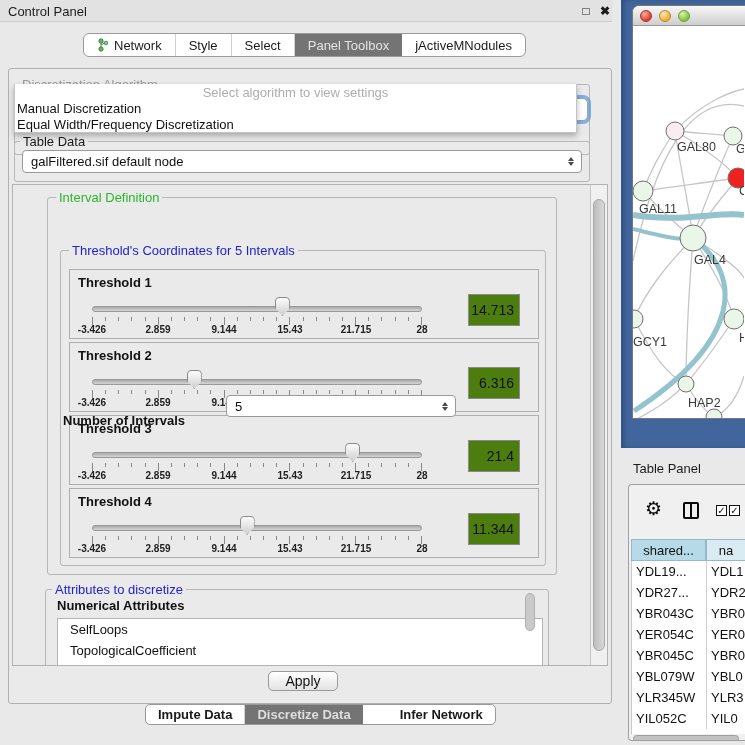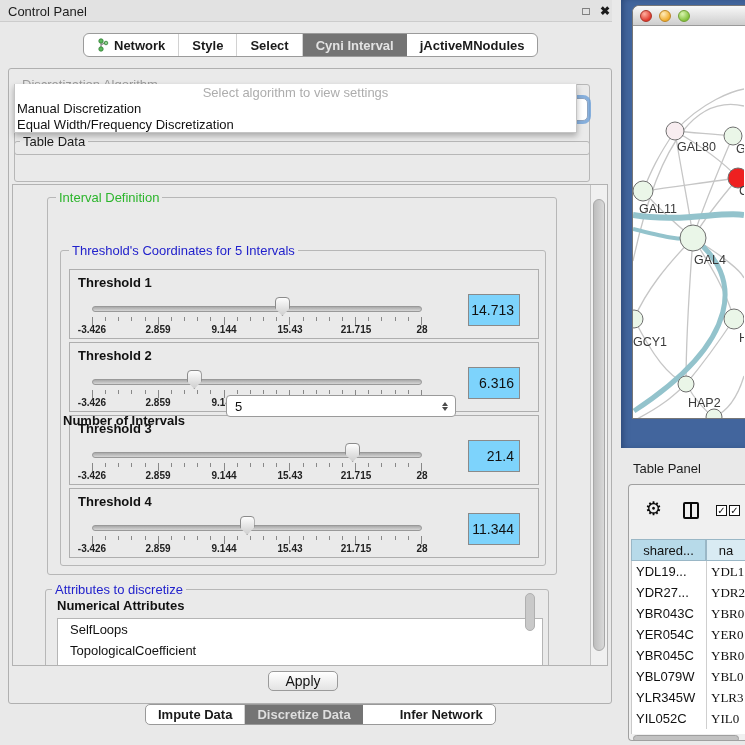--- a/index.html
+++ b/index.html
@@ -13,21 +13,21 @@
     border-bottom:1px solid #cscsc; border-bottom:1px solid #cccccc; }
   #panel-title { left:8px; top:4px; font-size:13px; color:#1c1c1c; }
   .winbtn { top:3px; width:16px; height:16px; font-size:12px; color:#1a1a1a;
     text-align:center; line-height:16px; cursor:default; }
   #float-btn { left:578px; }
   #close-btn { left:597px; font-weight:bold; }
 
   #toptabs { left:83px; top:33px; height:24px; display:flex; background:#ffffff;
     border:1px solid #9b9b9b; border-radius:6px; overflow:hidden; }
   .ttab { display:flex; align-items:center; padding:8px 13px; font-size:13px;
-    color:#1a1a1a; font-weight:bold; white-space:nowrap; border-right:1px solid #d2d2d2; }
+    color:#1a1a1a; font-weight:normal; white-space:nowrap; border-right:1px solid #d2d2d2; }
   .ttab:last-child { border-right:none; }
   .ttab.sel { background:#747474; color:#e3e3e3; border-right:none; }
   .ttab .ticon { margin-right:5px; display:inline-flex; }
 
   #outerpanel { left:8px; top:68px; width:604px; height:636px; background:#eaeaea;
     border:1px solid #b0b0b0; border-radius:3px; }
 
   .grouplabel { position:absolute; font-size:13px; background:#eaeaea; padding:0 3px; white-space:nowrap; }
   .gbox { position:absolute; border:1px solid #b7b7b7; border-radius:3px; }
 
@@ -82,21 +82,21 @@
     background:linear-gradient(#fdfdfd,#cfcfcf); border:1px solid #8b8b8b;
     border-radius:4px 4px 2px 2px;
     clip-path:polygon(0 0,100% 0,100% 58%,50% 100%,0 58%); }
   .ticks { position:absolute; left:22px; top:47px; width:330px; display:flex;
     justify-content:space-between; }
   .ticks i { display:block; width:1px; background:#888; }
   .ticklabels { position:absolute; left:0; top:54px; width:100%; height:14px; }
   .ticklabels span { position:absolute; transform:translateX(-50%); font-size:10px;
     font-weight:bold; color:#222; white-space:nowrap; }
   .tvalue { position:absolute; left:398px; top:24px; width:52px; height:32px;
-    background:#7dd3fc; border:1px solid #8a8a8a; font-size:14px; color:#111;
+    background:#4d7c0f; border:1px solid #8a8a8a; font-size:14px; color:#111;
     text-align:right; line-height:30px; padding-right:5px; }
 
   #attrgroup { left:32px; top:404px; width:504px; height:100px; border:1px solid #b7b7b7;
     border-radius:3px; position:absolute; }
   #attr-label { left:6px; top:-8px; color:#2222cc; }
   #numattr-label { position:absolute; left:11px; top:8px; font-size:13px; font-weight:bold; color:#111; }
   #attrlist { position:absolute; left:11px; top:28px; width:486px; height:66px;
     background:#ffffff; border:1px solid #b5b5b5; overflow:hidden; }
   .attr-item { height:21px; line-height:21px; padding-left:12px; font-size:13px; color:#111; }
   #attrlist-thumb { position:absolute; right:13px; top:3px; width:10px; height:38px;
@@ -140,21 +140,21 @@
     font-size:10px; line-height:9px; text-align:center; color:#111; background:#fff; }
   #cbx1 { left:87px; } #cbx2 { left:100px; }
   #tp-header { position:absolute; left:2px; top:54px; width:115px; height:22px; display:flex; }
   .hcell { height:22px; border:1px solid #9ab7c6; font-size:13px; color:#111;
     display:flex; align-items:center; justify-content:center; overflow:hidden; white-space:nowrap; }
   #tp-rows { position:absolute; left:2px; top:76px; width:115px; height:173px;
     background:#ffffff; overflow:hidden; border-left:1px solid #c9c9c9; }
   .trow { display:flex; height:21px; line-height:21px; font-size:13px; color:#111; }
   .trow .c1 { width:75px; padding-left:4px; border-right:1px solid #cfcfcf;
     white-space:nowrap; overflow:hidden; }
-  .trow .c2 { padding-left:4px; white-space:nowrap; overflow:hidden;font-family:Liberation Serif, serif; }
+  .trow .c2 { padding-left:4px; white-space:nowrap; overflow:hidden; }
   #hsb { position:absolute; left:2px; top:250px; width:113px; height:8px; }
   #hsb-thumb { position:absolute; left:2px; top:0; width:106px; height:7px;
     background:#c2c2c2; border:1px solid #9f9f9f; border-radius:4px; }
 </style>
 </head>
 <body>
 
 <div id="root">
 
   <div id="titlebar" class="abs">
@@ -176,21 +176,21 @@
         </span>
         <span>Network</span>
       </div>
       <div class="ttab">
         <span>Style</span>
       </div>
       <div class="ttab">
         <span>Select</span>
       </div>
       <div class="ttab sel">
-        <span>Cyni Interval</span>
+        <span>Panel Toolbox</span>
       </div>
       <div class="ttab">
         <span>jActiveMNodules</span>
       </div>
     </div>
 
   <div id="outerpanel" class="abs"></div>
 
   <div id="algogroup" class="gbox"></div>
   <div id="algo-label" class="abs">Discretization Algorithm</div>
@@ -201,20 +201,27 @@
       </div>
   </div>
   <div id="popup" class="abs">
     <div id="popup-placeholder">Select algorithm to view settings</div>
     <div class="popup-opt bold">Manual Discretization</div>
     <div class="popup-opt">Equal Width/Frequency Discretization</div>
   </div>
 
   <div id="tablegroup" class="gbox"></div>
   <div id="tabledata-label" class="grouplabel" style="left:20px; top:134px;">Table Data</div>
+  <div id="tdcombo" class="combo">
+    <div class="ctext">galFiltered.sif default node</div>
+    <div class="spin">
+        <i class="up"></i>
+        <i class="dn"></i>
+      </div>
+  </div>
 
   <div id="scrollpane" class="abs">
     <div id="intervalgroup" class="gbox">
       <div id="interval-label" class="grouplabel">Interval Definition</div>
       <div id="threshgroup">
         <div id="thresh-label" class="grouplabel">Threshold's Coordinates for 5 Intervals</div>
         <div id="threshpanels">
             <div class="tpanel" style="top: 18px;">
               <div class="tlabel">Threshold 1</div>
               <div class="track"></div>

